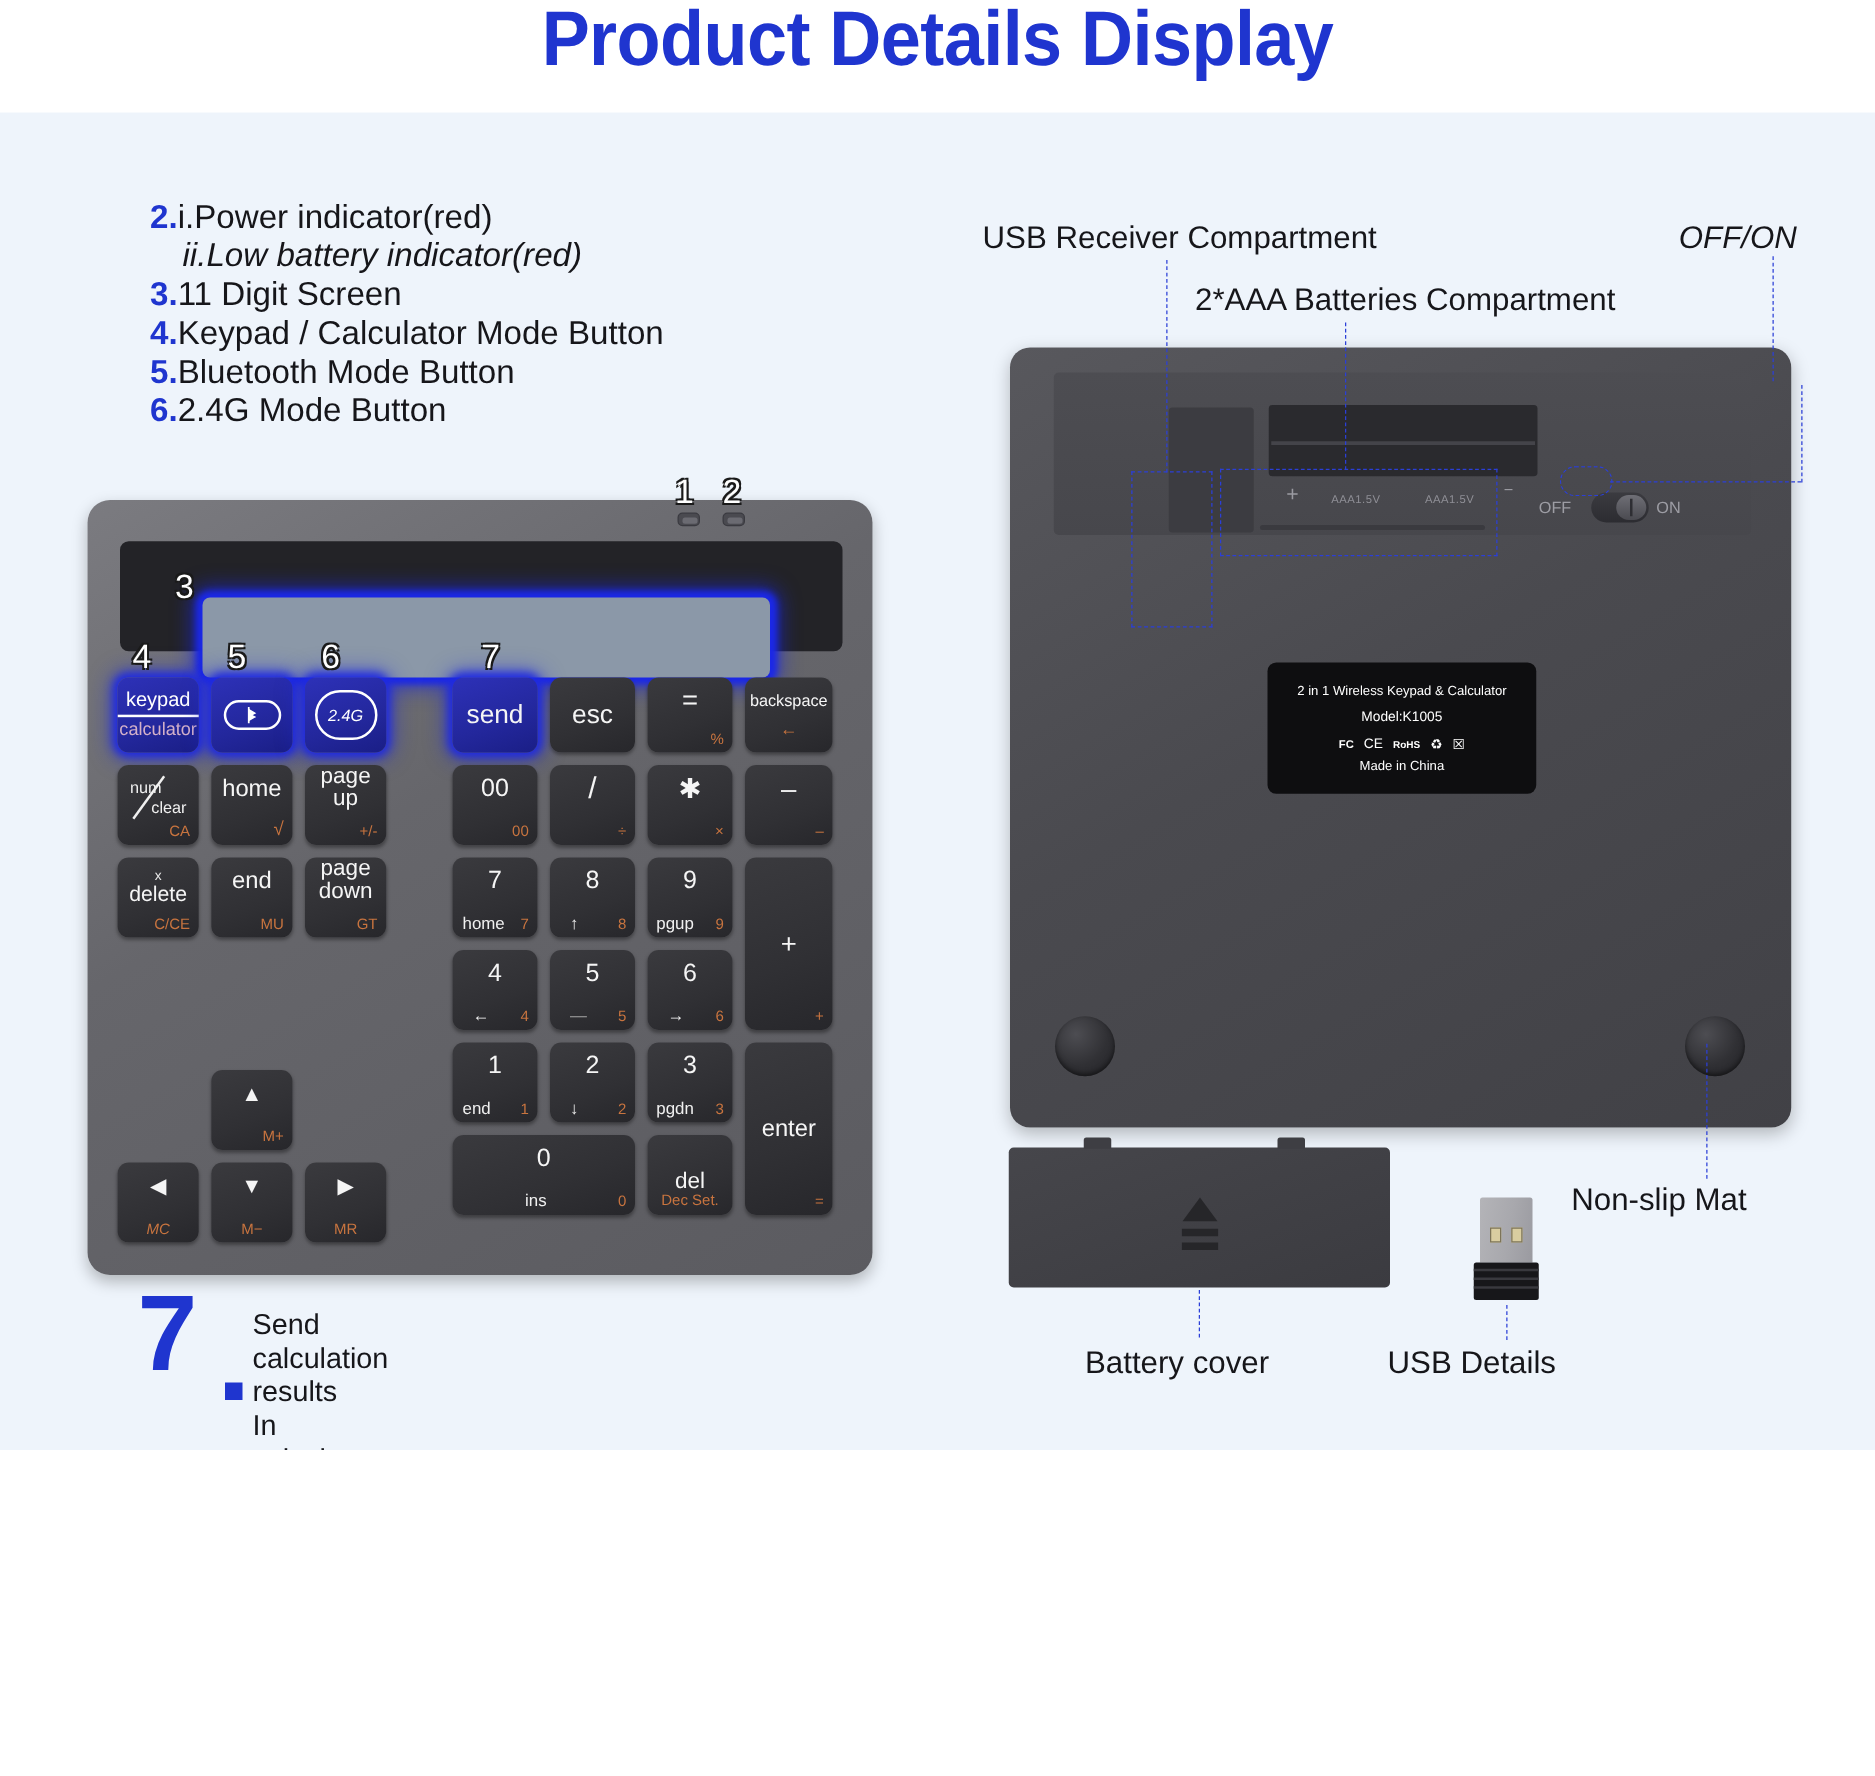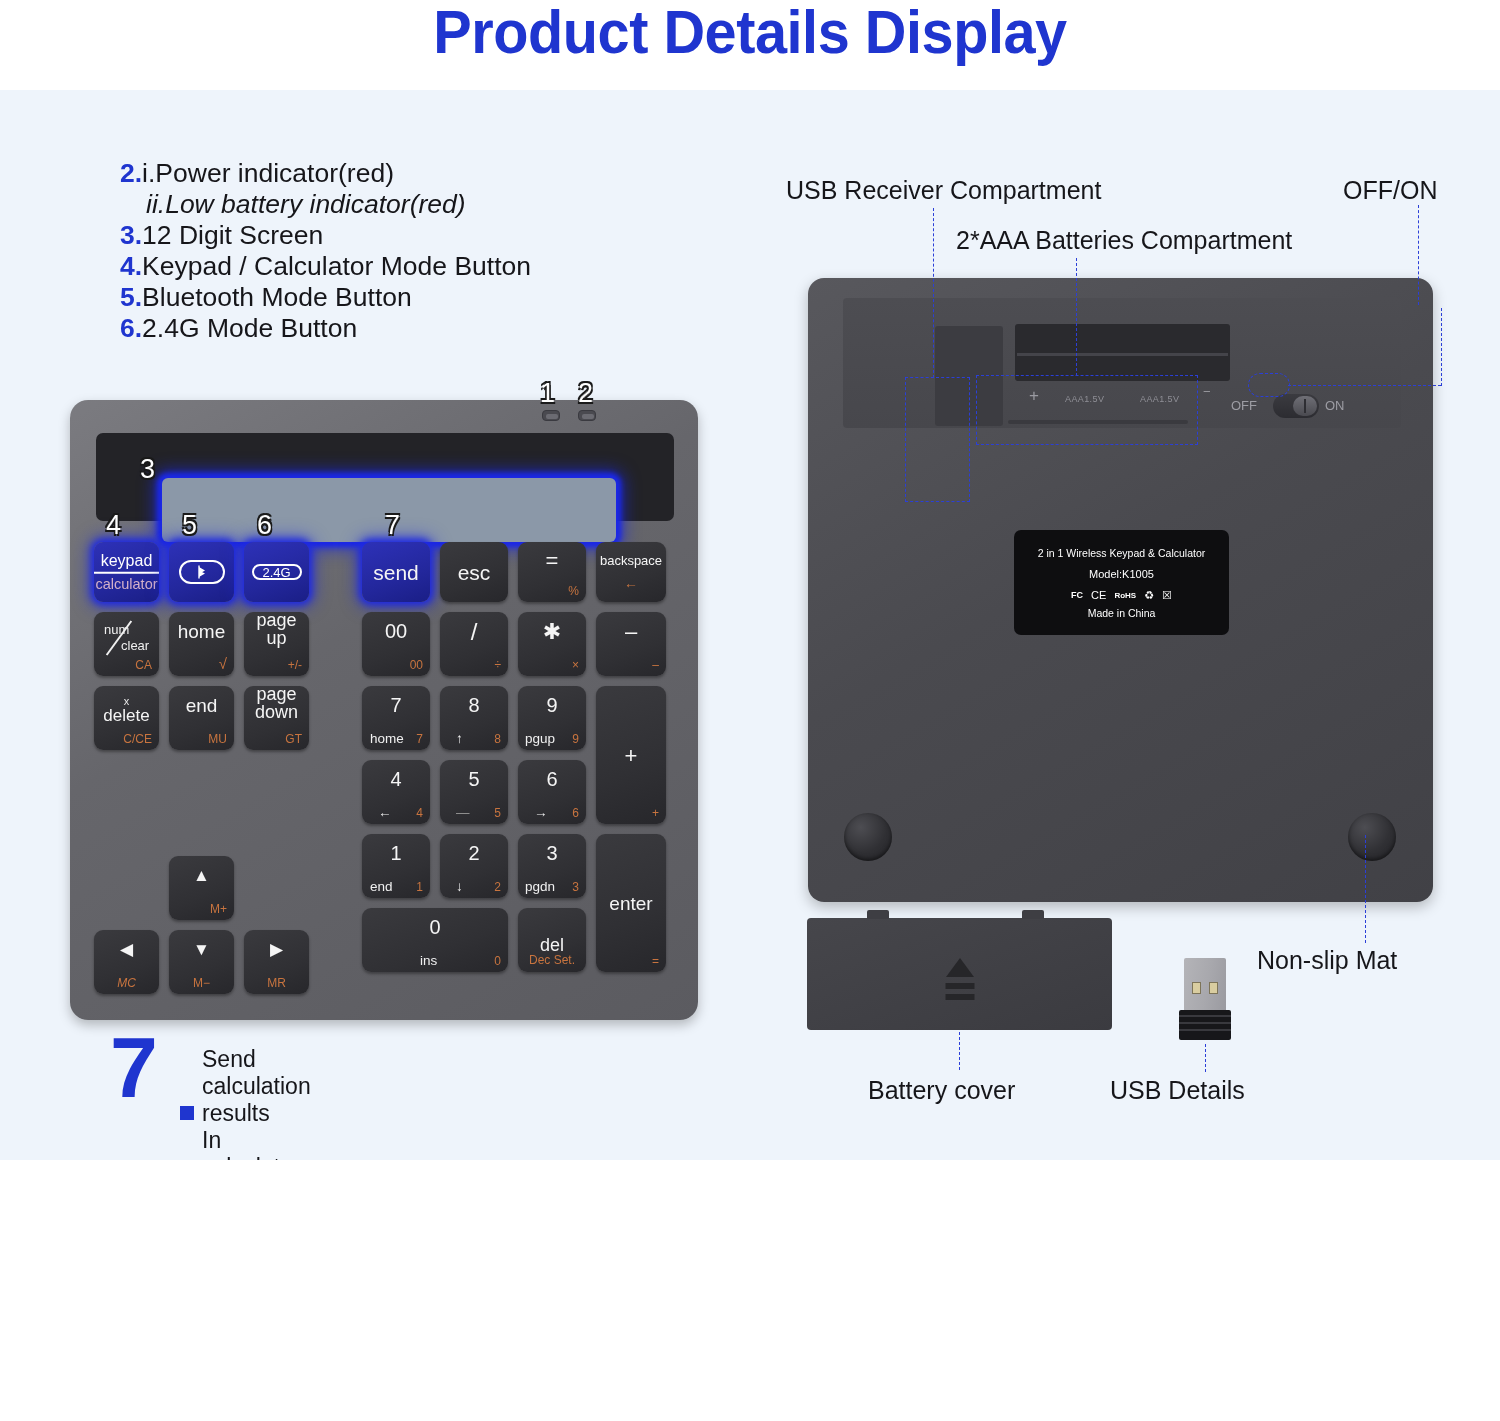--- a/index.html
+++ b/index.html
@@ -243,21 +243,21 @@
   <div id="page-title">Product Details Display</div>
 
   <div id="legend">
     <div class="legend-row">
       <span class="num">2.</span><span>i.Power indicator(red)</span>
     </div>
     <div class="legend-row sub">
       <span>ii.Low battery indicator(red)</span>
     </div>
     <div class="legend-row">
-      <span class="num">3.</span><span>12 Digit Screen</span>
+      <span class="num">3.</span><span>11 Digit Screen</span>
     </div>
     <div class="legend-row">
       <span class="num">4.</span><span>Keypad / Calculator Mode Button</span>
     </div>
     <div class="legend-row">
       <span class="num">5.</span><span>Bluetooth Mode Button</span>
     </div>
     <div class="legend-row">
       <span class="num">6.</span><span>2.4G Mode Button</span>
     </div>
@@ -284,21 +284,21 @@
       <div class="key blue" style="left:99px; top:142px; width:65px; height:60px;">
         <div class="pill" style="width:46px;height:24px;">
           <svg width="12" height="16" viewBox="0 0 12 16">
             <path d="M3 3 L9 6.5 L3 10 L3 3 M3 6.5 L9 9.5 L3 13 Z" fill="#ffffff"></path>
             <path d="M3 1.5 L3 14.5" stroke="#ffffff" stroke-width="1.4"></path>
           </svg>
         </div>
       </div>
 
       <div class="key blue" style="left:174px; top:142px; width:65px; height:60px;">
-        <div class="pill" style="width:50px;height:16px;font-size:13px;">2.4G</div>
+        <div class="pill" style="width:50px;height:40px;font-size:13px;font-style:italic;">2.4G</div>
       </div>
 
       <div class="key blue" style="left:292px; top:142px; width:68px; height:60px;">
         <div class="main">send</div>
       </div>
 
       <div class="key" style="left:370px; top:142px; width:68px; height:60px;">
         <div class="main">esc</div>
       </div>
 
@@ -534,21 +534,21 @@
   <div class="leader-h" style="left:1288px; top:385px; width:153px;"></div>
   <div class="guide" style="left:1441px; top:308px; width:0; height:78px; border:0; border-left:1.6px dashed #2b3fd8;"></div>
 
   <div class="leader" style="left:933px; top:208px; height:170px;"></div>
   <div class="leader" style="left:1076px; top:258px; height:118px;"></div>
   <div class="leader" style="left:1418px; top:205px; height:100px;"></div>
   <div class="leader" style="left:1365px; top:835px; height:108px;"></div>
 
   <div class="anno" style="left:786px; top:176px;">USB Receiver Compartment</div>
   <div class="anno" style="left:956px; top:226px;">2*AAA Batteries Compartment</div>
-  <div class="anno" style="left:1343px; top:176px;">OFF/ON</div>
+  <div class="anno" style="left:1343px; top:176px;font-style:italic;">OFF/ON</div>
   <div class="anno" style="left:1257px; top:946px;">Non-slip Mat</div>
 
   <div id="battery-cover">
     <div class="cover-tab" style="left:60px;"></div>
     <div class="cover-tab" style="left:215px;"></div>
     <div id="cover-arrow"></div>
     <div class="cover-bar" style="top:65px;"></div>
     <div class="cover-bar" style="top:76px;"></div>
   </div>
   <div class="leader" style="left:959px; top:1032px; height:38px;"></div>

